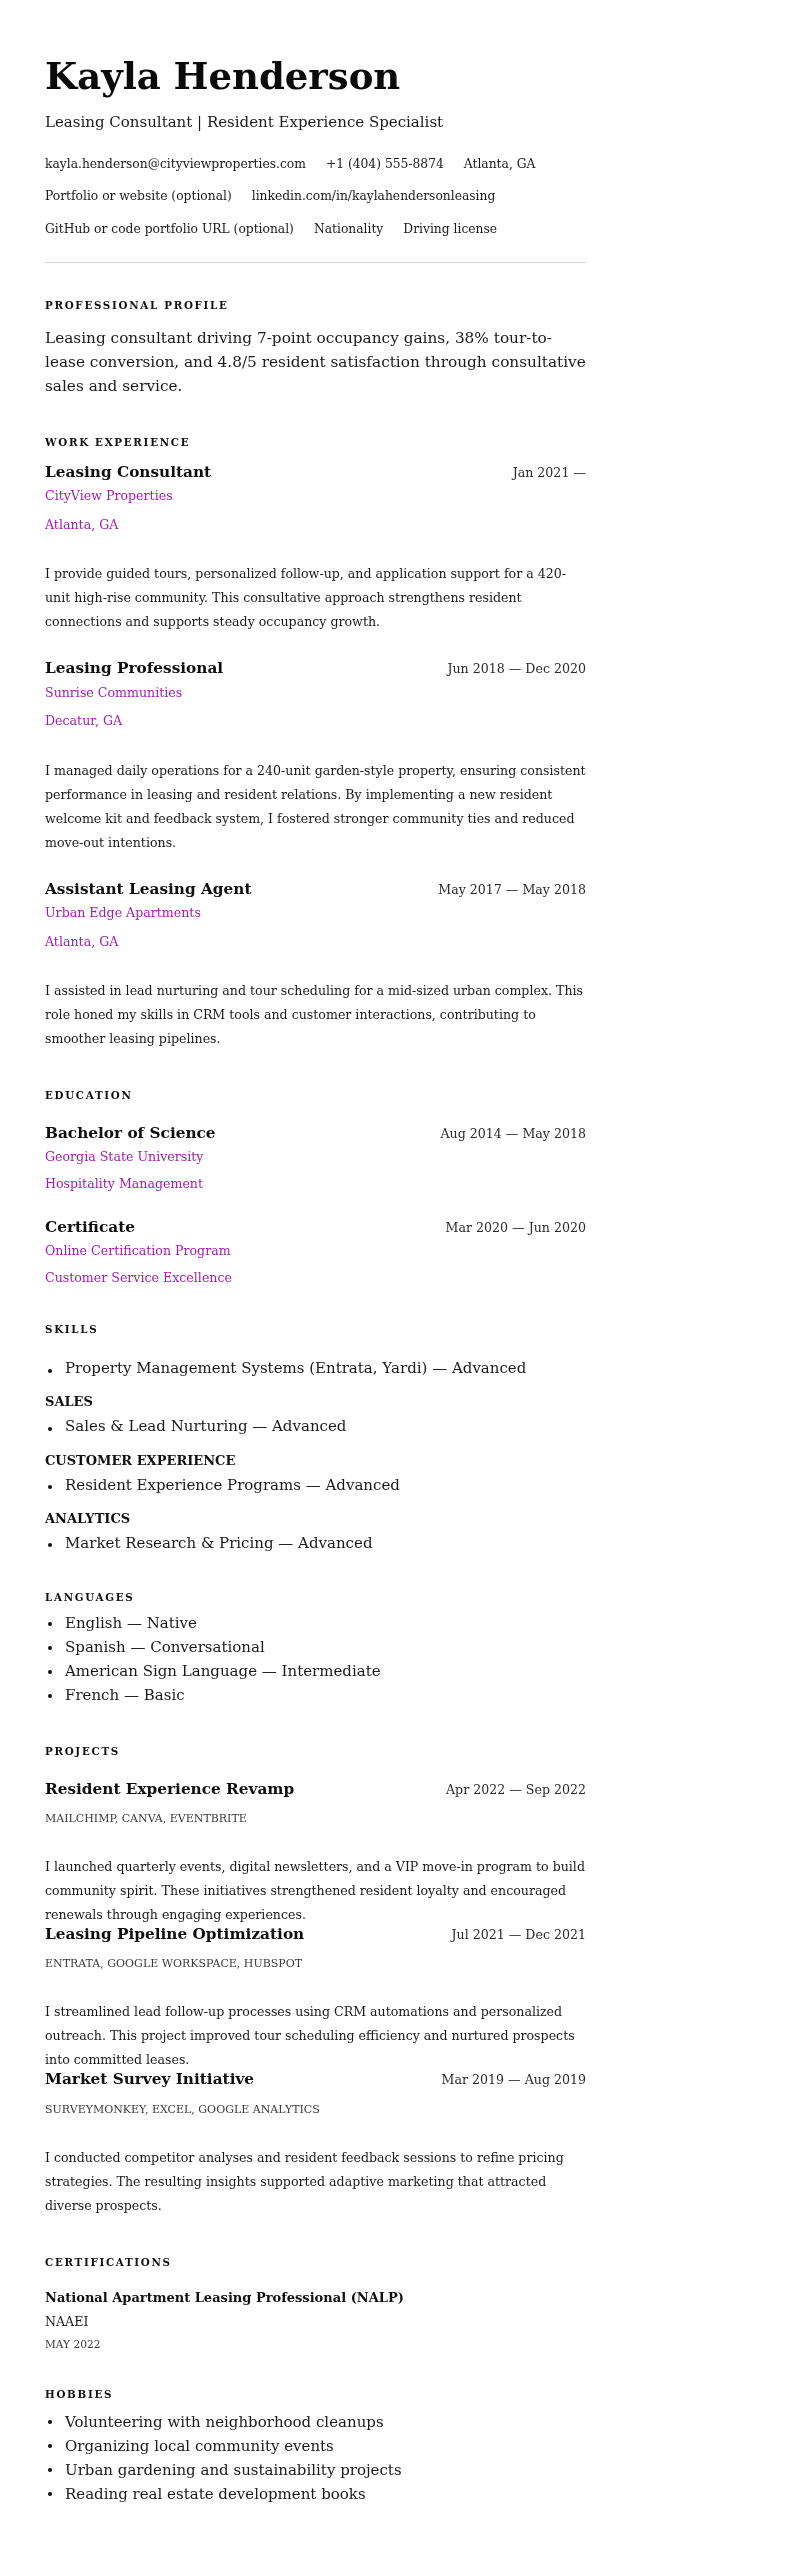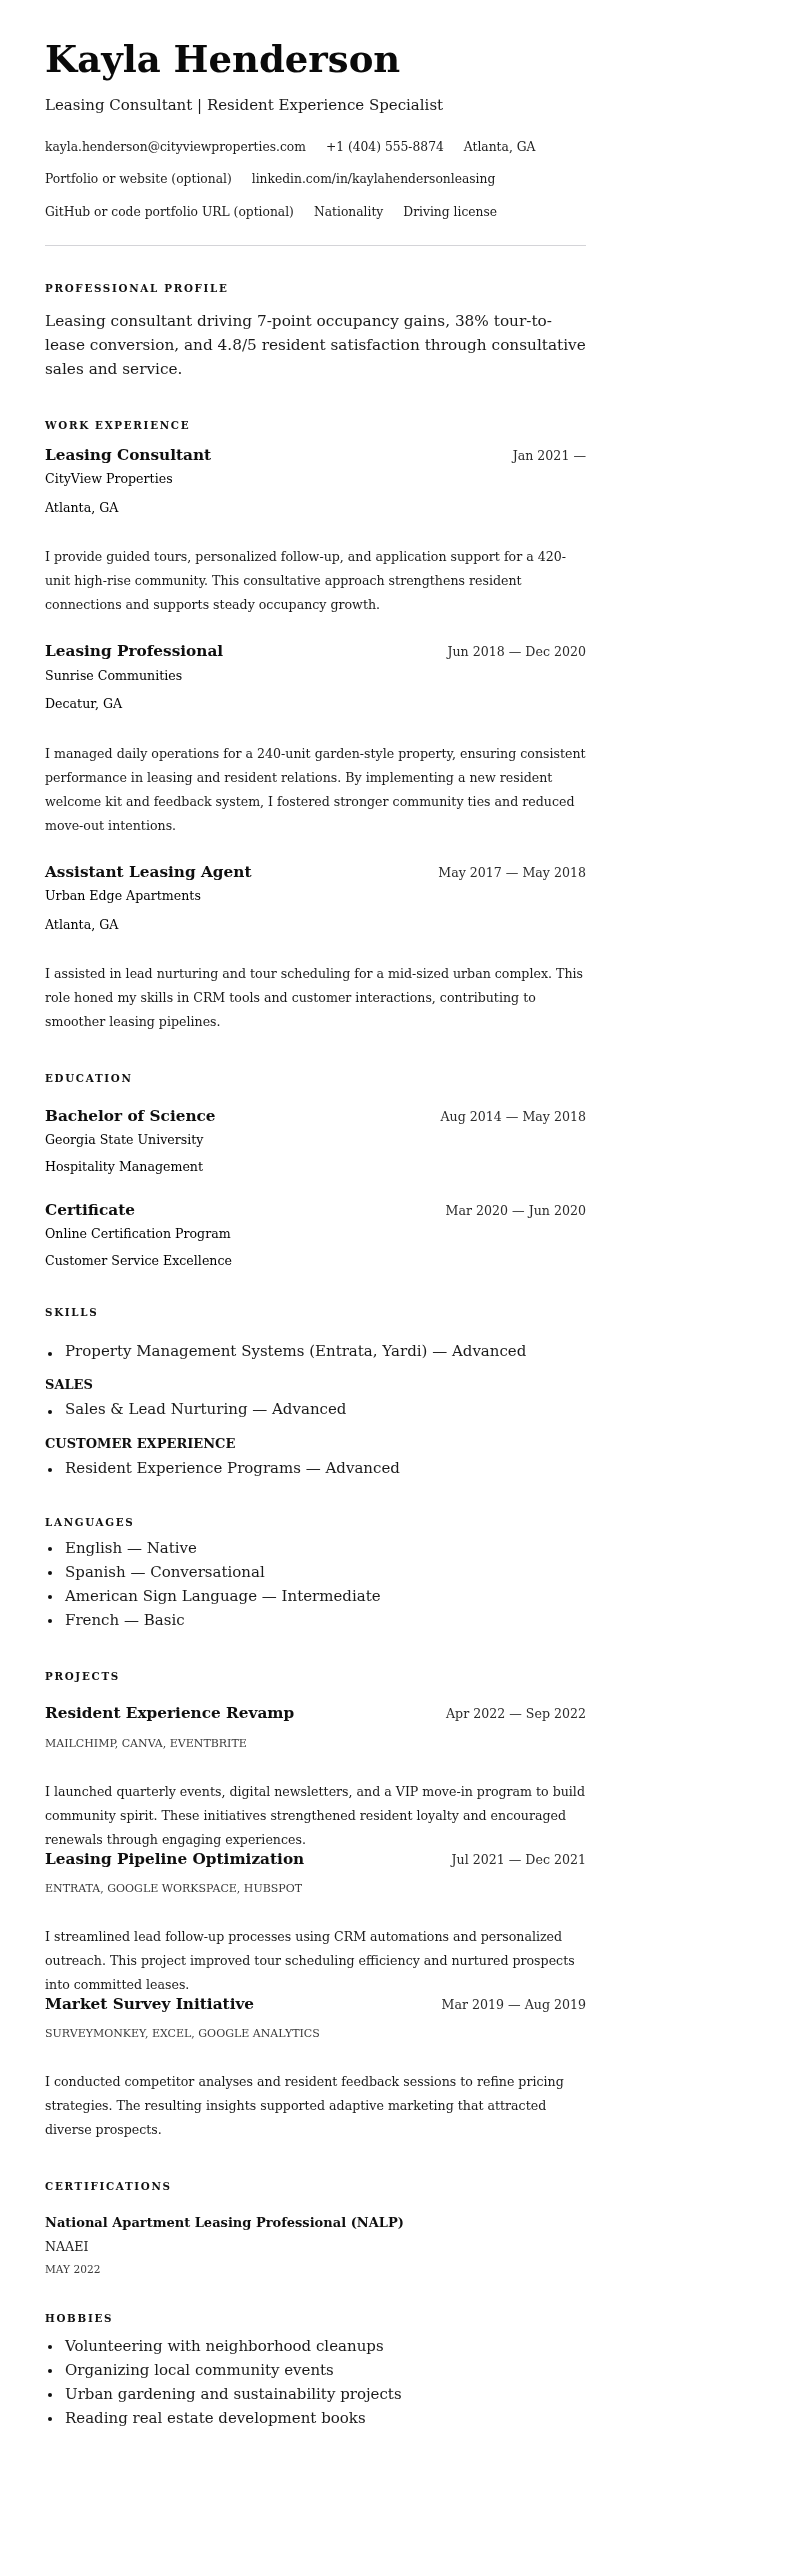--- a/index.html
+++ b/index.html
@@ -1,21 +1,21 @@
 <!DOCTYPE html>
 <html style="font-size:10.6px"><head>
 <meta charset="utf-8">
 <style>
   html, body { margin: 0; padding: 0; background: #ffffff; }
   body {
     width: 798px; min-height: 2576px;
     font-family: "DejaVu Serif", serif;
     color: #111111;
   }
-  .page { padding: 0 45px; box-sizing: border-box; width: 631px; }
+  .page { padding: 17px 45px; box-sizing: border-box; width: 631px; }
 
   
   .name { font-size: 37px; font-weight: bold; line-height: 1; margin: 0; padding-top: 41px; letter-spacing: 0px; color: #0a0a0a; }
   .headline { font-size: 15px; line-height: 1; margin-top: 20px; color: #1a1a1a; }
   .contact-line { font-size: 12.3px; line-height: 1; color: #1a1a1a; display: flex; gap: 0 20px; flex-wrap: wrap; }
   .contact-line.l1 { margin-top: 28px; }
   .contact-line.l2, .contact-line.l3 { margin-top: 20px; }
   .divider { border: 0; height: 1.3px; background: #d4d4d8; margin: 27px 0 0 0; }
 
   
@@ -24,21 +24,21 @@
     line-height: 1; margin: 0; color: #111;
   }
   .profile-title { margin-top: 37px; }
   .summary { font-size: 15.3px; line-height: 24px; margin-top: 16px; color: #1a1a1a; }
 
   .sec { margin-top: 39px; }
 
   .entry-head { display: flex; justify-content: space-between; align-items: baseline; }
   .entry-title { font-size: 15.3px; font-weight: bold; line-height: 1; color: #0f0f0f; }
   .entry-date { font-size: 12.6px; line-height: 1; color: #2a2a2a; }
-  .entry-sub { font-size: 12.6px; line-height: 1; color: #000000; }
+  .entry-sub { font-size: 12.6px; line-height: 1; color: #a21caf; }
   .entry-org { margin-top: 10px; }
   .entry-loc { margin-top: 16px; }
   .entry-desc { font-size: 12.6px; line-height: 24px; color: #1a1a1a; margin-top: 31px; }
 
   .work .entry:first-of-type { margin-top: 17px; }
   .work .entry + .entry { margin-top: 27px; }
 
   .edu .entry:first-of-type { margin-top: 25px; }
   .edu .entry + .entry { margin-top: 29px; }
   .edu .entry-sub.second { margin-top: 14.6px; }
@@ -166,20 +166,26 @@
       <ul class="bullets">
         <li>Sales &amp; Lead Nurturing — Advanced</li>
       </ul>
     </div>
     <div class="group">
       <div class="group-title">CUSTOMER EXPERIENCE</div>
       <ul class="bullets">
         <li>Resident Experience Programs — Advanced</li>
       </ul>
     </div>
+    <div class="group">
+      <div class="group-title">ANALYTICS</div>
+      <ul class="bullets">
+        <li>Market Research &amp; Pricing — Advanced</li>
+      </ul>
+    </div>
   </section>
 
   <section class="sec langs">
     <h2 class="section-title">Languages</h2>
     <ul class="bullets">
       <li>English — Native</li>
       <li>Spanish — Conversational</li>
       <li>American Sign Language — Intermediate</li>
       <li>French — Basic</li>
     </ul>

